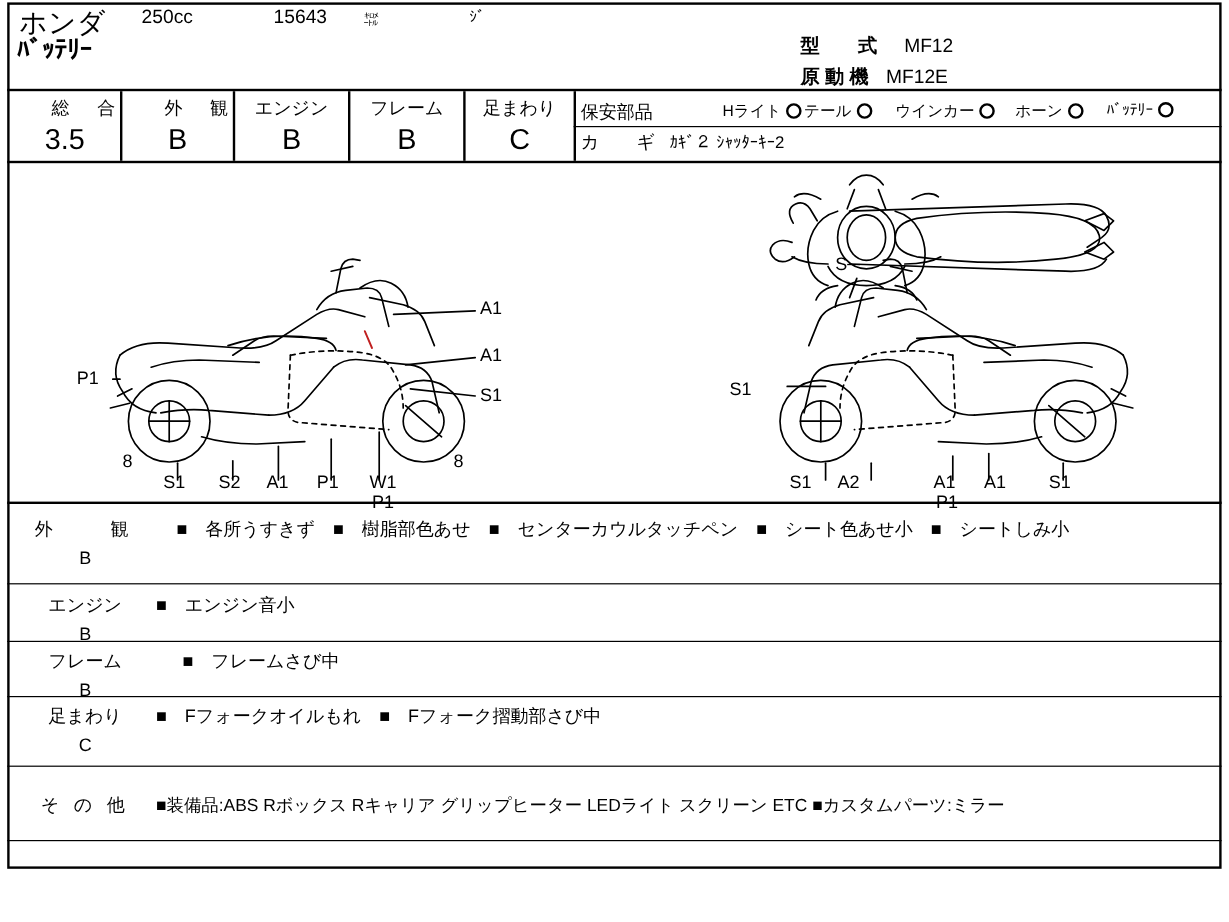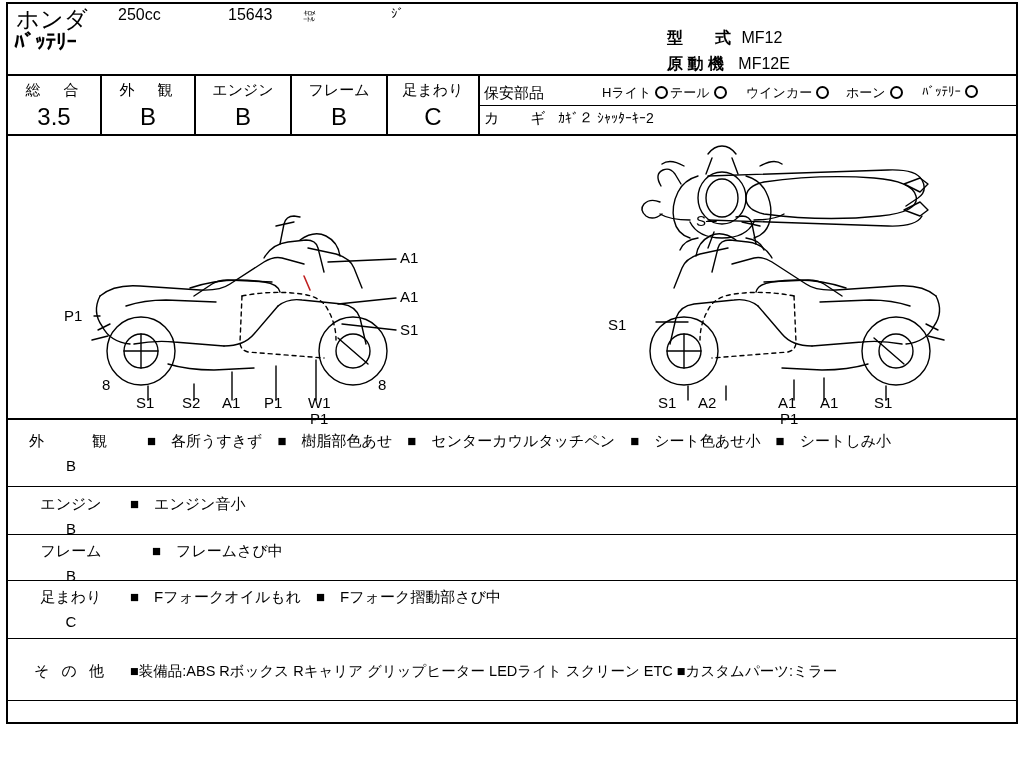--- a/index.html
+++ b/index.html
@@ -201,41 +201,41 @@
     display: block;
     margin-top: 6px;
   }
   .ctext {
     position: absolute;
     left: 122px;
     font-size: 15px;
     white-space: nowrap;
   }
   .sp-wide { letter-spacing: 6px; }
-  .sp-wide2 { letter-spacing: 4px; }
+  .sp-wide2 { letter-spacing: 4px; text-align: right; }
 </style>
 </head>
 <body>
 
 <div class="sheet">
   <div class="outer"></div>
 
   <div class="hdr-left" style="position:absolute;left:6px;top:2px;">
     <div class="maker">ホンダ</div>
     <div class="disp">250cc</div>
     <div class="mileage">15643</div>
     <div class="mileage-unit">㌖</div>
     <div class="mileage-mark">ｼﾞ</div>
     <div class="model-name">ﾊﾞｯﾃﾘｰ</div>
   </div>
 
   <div class="hdr-right" style="position:absolute;left:661px;top:2px;">
     <div class="row r2">
       <span class="lbl">型　　式</span>
-      <span style="margin-left:6px">MF12</span>
+      <span style="margin-left:18px">MF12</span>
     </div>
     <div class="row r3">
       <span class="lbl">原 動 機</span>
       <span style="margin-left:10px">MF12E</span>
     </div>
   </div>
 
   <div class="hline" style="left:6px;top:74px;width:1012px;height:2px;"></div>
 
   <div class="grade-row" style="left:8px;top:76px;">

